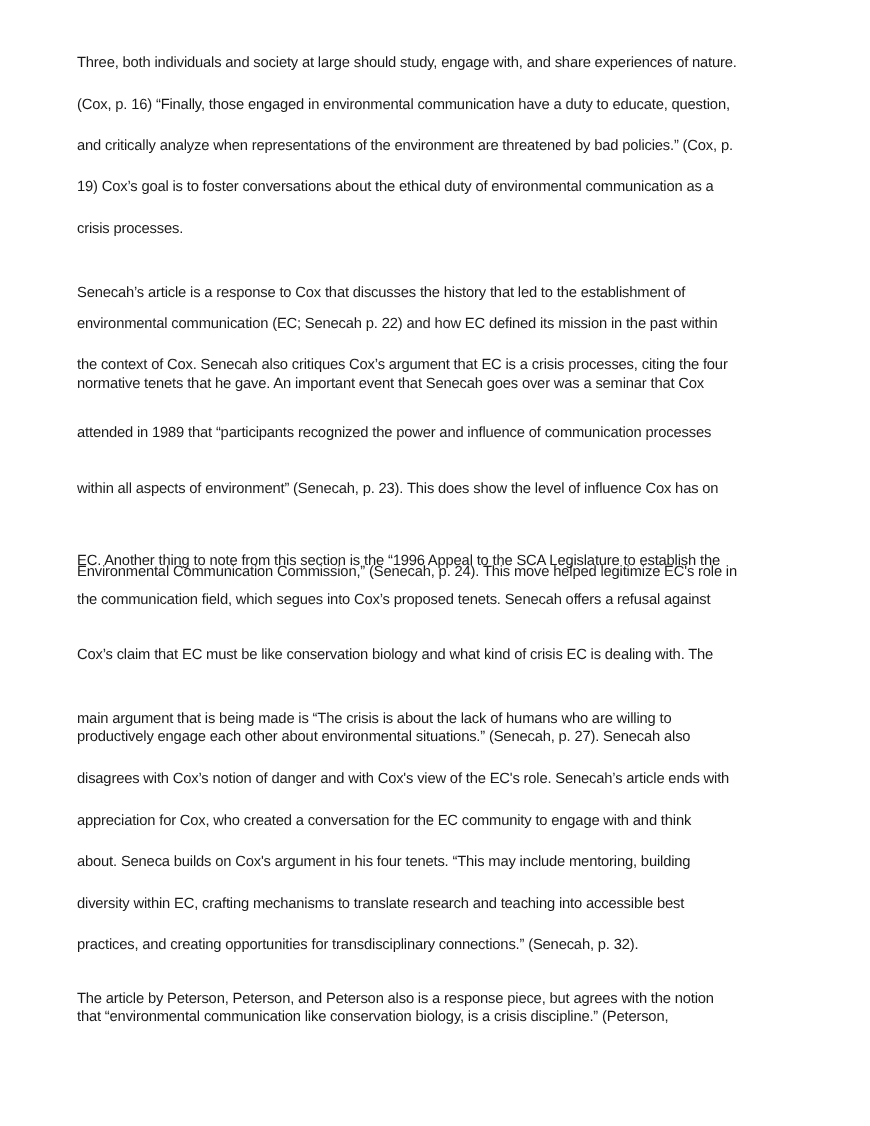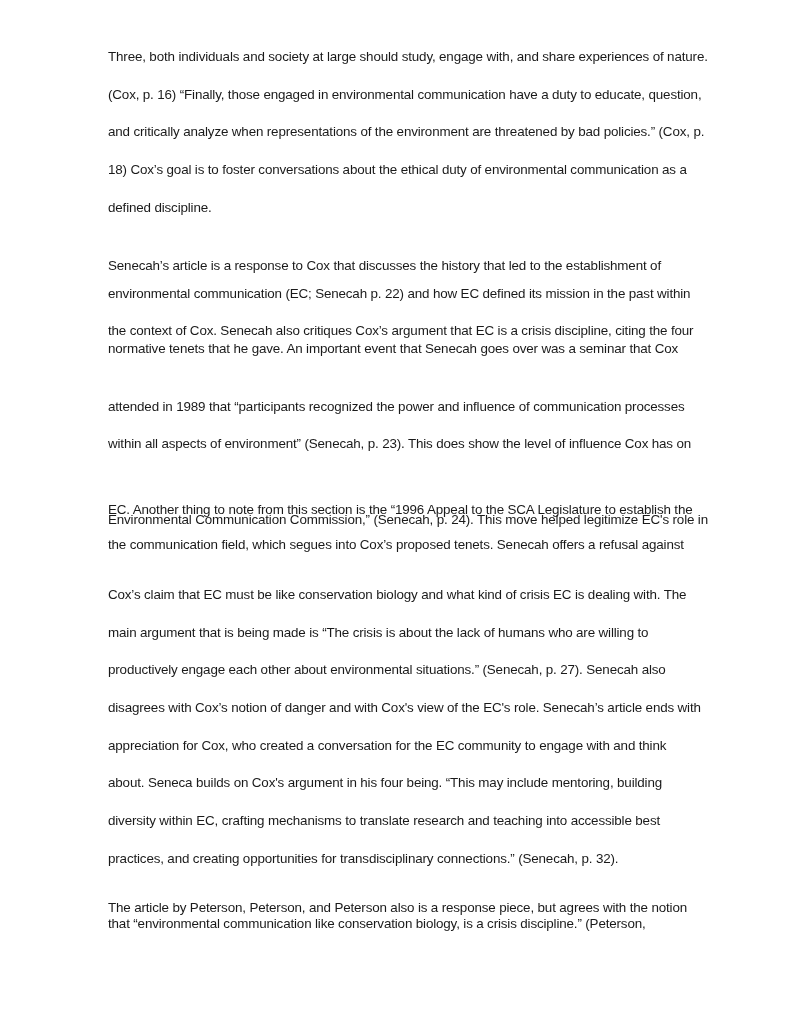--- a/index.html
+++ b/index.html
@@ -7,52 +7,51 @@
   .page { position: absolute; left: 0; top: 0; width: 791px; height: 1024px; background: #ffffff; }
   .line {
     position: absolute;
     left: 70px;
     white-space: nowrap;
     font-family: "Liberation Sans", sans-serif;
     font-size: 13.4px;
     color: #1a1a1a;
     line-height: 18px;
     letter-spacing: -0.15px;
-    margin-left: 38px;
   }
 </style>
 </head>
 <body>
 
 <div class="page">
 
   <div>
     <div class="line" style="top:48px">Three, both individuals and society at large should study, engage with, and share experiences of nature.</div>
     <div class="line" style="top:86px">(Cox, p. 16) “Finally, those engaged in environmental communication have a duty to educate, question,</div>
     <div class="line" style="top:123px">and critically analyze when representations of the environment are threatened by bad policies.” (Cox, p.</div>
-    <div class="line" style="top:161px">18) Cox’s goal is to foster conversations about the ethical duty of environmental communication as a</div>
-    <div class="line" style="top:199px">defined discipline.</div>
+    <div class="line" style="top:161px">19) Cox’s goal is to foster conversations about the ethical duty of environmental communication as a</div>
+    <div class="line" style="top:199px">crisis processes.</div>
   </div>
 
   <div>
     <div class="line" style="top:257px">Senecah’s article is a response to Cox that discusses the history that led to the establishment of</div>
     <div class="line" style="top:285px">environmental communication (EC; Senecah p. 22) and how EC defined its mission in the past within</div>
-    <div class="line" style="top:322px">the context of Cox. Senecah also critiques Cox’s argument that EC is a crisis discipline, citing the four</div>
+    <div class="line" style="top:322px">the context of Cox. Senecah also critiques Cox’s argument that EC is a crisis processes, citing the four</div>
     <div class="line" style="top:340px">normative tenets that he gave. An important event that Senecah goes over was a seminar that Cox</div>
-    <div class="line" style="top:398px">attended in 1989 that “participants recognized the power and influence of communication processes</div>
+    <div class="line" style="top:384px">attended in 1989 that “participants recognized the power and influence of communication processes</div>
     <div class="line" style="top:435px">within all aspects of environment” (Senecah, p. 23). This does show the level of influence Cox has on</div>
     <div class="line" style="top:501px">EC. Another thing to note from this section is the “1996 Appeal to the SCA Legislature to establish the</div>
     <div class="line" style="top:511px">Environmental Communication Commission,” (Senecah, p. 24). This move helped legitimize EC's role in</div>
     <div class="line" style="top:536px">the communication field, which segues into Cox’s proposed tenets. Senecah offers a refusal against</div>
     <div class="line" style="top:586px">Cox’s claim that EC must be like conservation biology and what kind of crisis EC is dealing with. The</div>
-    <div class="line" style="top:624px">main argument that is being made is “The crisis is about the lack of humans who are willing to</div>
+    <div class="line" style="top:644px">main argument that is being made is “The crisis is about the lack of humans who are willing to</div>
     <div class="line" style="top:661px">productively engage each other about environmental situations.” (Senecah, p. 27). Senecah also</div>
     <div class="line" style="top:699px">disagrees with Cox’s notion of danger and with Cox's view of the EC's role. Senecah’s article ends with</div>
     <div class="line" style="top:737px">appreciation for Cox, who created a conversation for the EC community to engage with and think</div>
-    <div class="line" style="top:774px">about. Seneca builds on Cox's argument in his four being. “This may include mentoring, building</div>
+    <div class="line" style="top:774px">about. Seneca builds on Cox's argument in his four tenets. “This may include mentoring, building</div>
     <div class="line" style="top:812px">diversity within EC, crafting mechanisms to translate research and teaching into accessible best</div>
     <div class="line" style="top:850px">practices, and creating opportunities for transdisciplinary connections.” (Senecah, p. 32).</div>
   </div>
 
   <div>
     <div class="line" style="top:899px">The article by Peterson, Peterson, and Peterson also is a response piece, but agrees with the notion</div>
     <div class="line" style="top:915px">that “environmental communication like conservation biology, is a crisis discipline.” (Peterson,</div>
   </div>
 </div>
 

